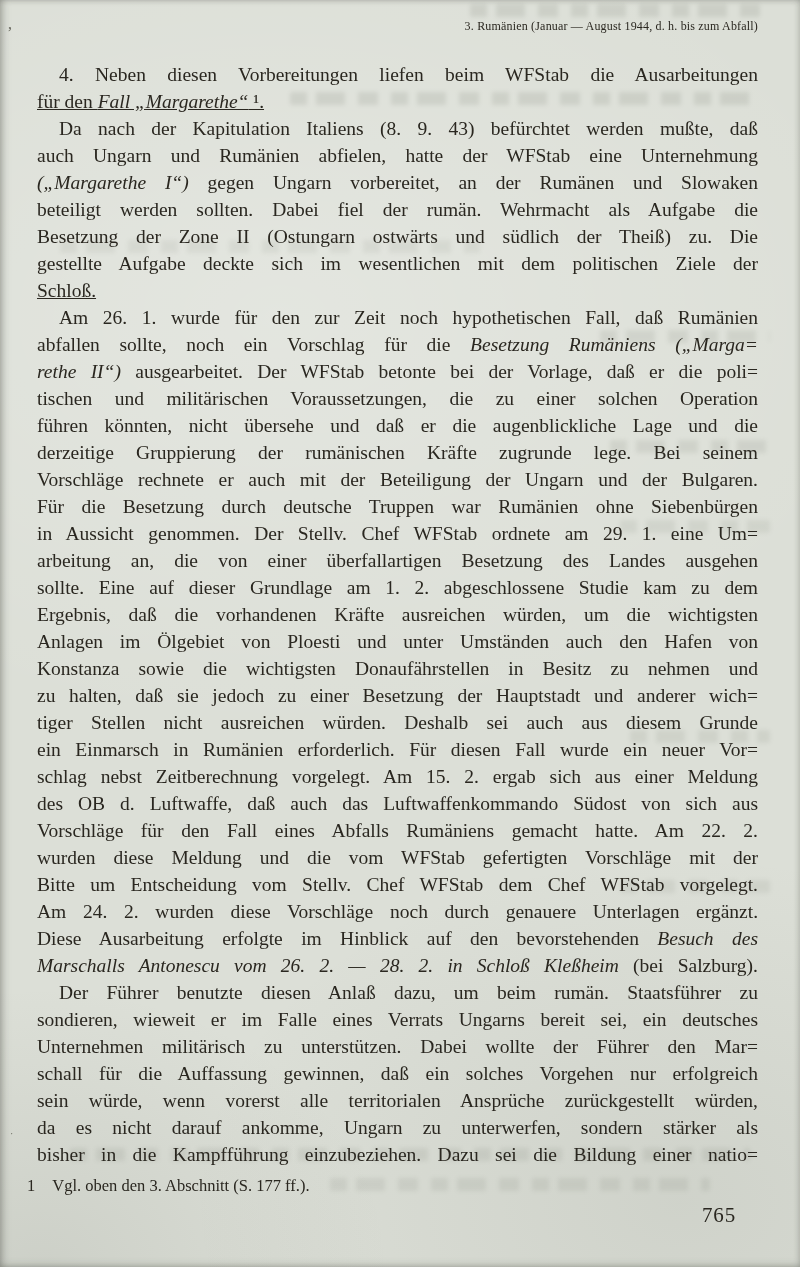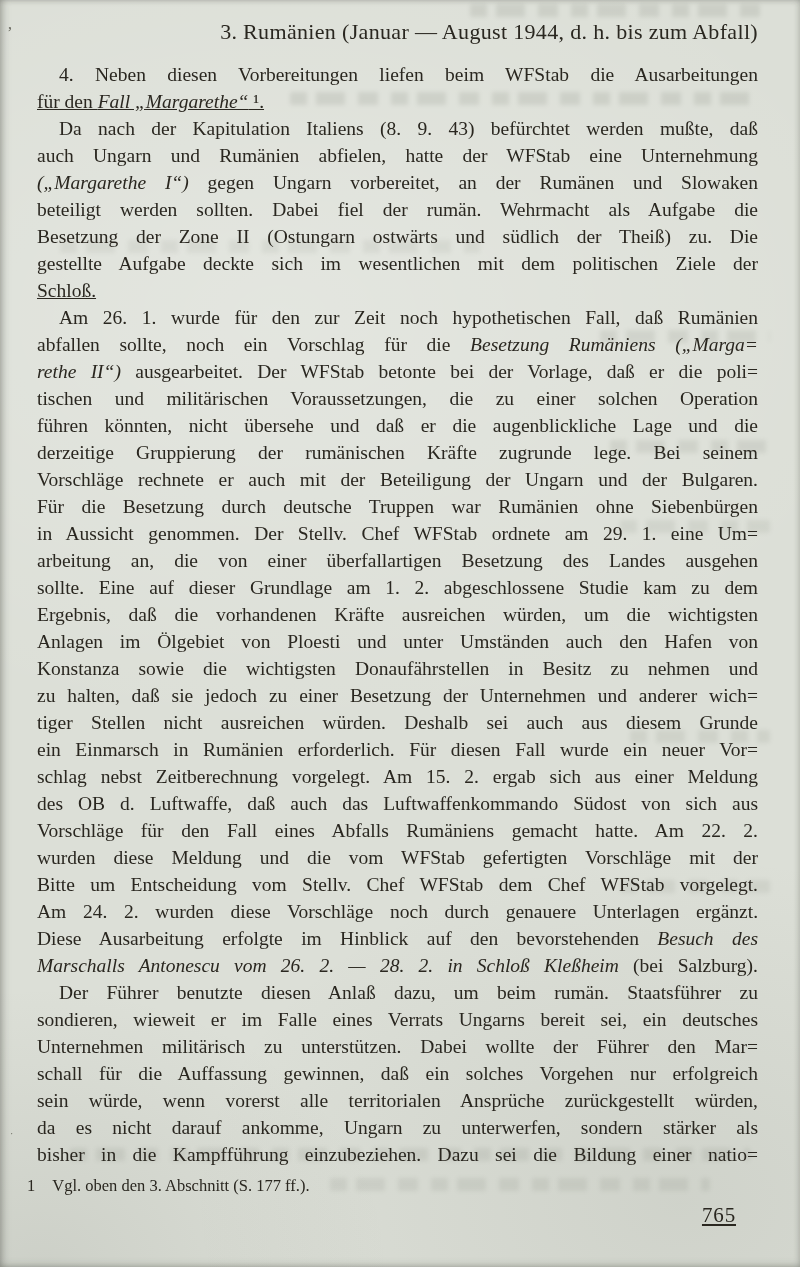--- a/index.html
+++ b/index.html
@@ -18,21 +18,21 @@
     box-shadow:
       inset 5px 0 8px -3px rgba(70,72,64,.38),
       inset -3px 0 6px -2px rgba(70,72,64,.18),
       inset 0 -4px 8px -3px rgba(70,72,64,.22),
       inset 0 3px 6px -3px rgba(70,72,64,.15);
     color:var(--ink,#2a2720);
   }
   
   .running-header{
     position:absolute;left:25px;top:19px;width:733px;
-    text-align:right;font-size:22px;letter-spacing:.015em;
+    text-align:right;font-size:12px;letter-spacing:.015em;
     color:var(--ink,#2a2720);
   }
   
   .body-text{
     position:absolute;left:25px;top:61px;width:733px;
     font-size:19.5px;line-height:27px;
   }
   .para{margin:0;}
   .line{
     height:27px;overflow:hidden;
@@ -43,21 +43,21 @@
   .line.end{text-align-last:left;text-decoration:underline;-moz-text-align-last:left;}
   .it{font-style:italic;}
   
   .footnote{
     position:absolute;left:27px;top:1176px;width:720px;
     font-size:16.5px;display:flex;gap:17px;align-items:baseline;
   }
   
   .page-number{
     position:absolute;right:64px;top:1203px;
-    font-size:21px;letter-spacing:.04em;text-decoration:underline;
+    font-size:21px;letter-spacing:.04em;
   }
   
   .ghost{
     position:absolute;height:13px;border-radius:2px;
     filter:blur(2px);opacity:.14;pointer-events:none;
     background:repeating-linear-gradient(90deg,
       #6a6f63 0 17px, transparent 17px 26px,
       #6a6f63 26px 55px, transparent 55px 68px,
       #6a6f63 68px 88px, transparent 88px 101px);
   }
@@ -106,21 +106,21 @@
         <div class="line"><span>führen könnten, nicht übersehe und daß er die augenblickliche Lage und die</span></div>
         <div class="line"><span>derzeitige Gruppierung der rumänischen Kräfte zugrunde lege. Bei seinem</span></div>
         <div class="line"><span>Vorschläge rechnete er auch mit der Beteiligung der Ungarn und der Bulgaren.</span></div>
         <div class="line"><span>Für die Besetzung durch deutsche Truppen war Rumänien ohne Siebenbürgen</span></div>
         <div class="line"><span>in Aussicht genommen. Der Stellv. Chef WFStab ordnete am 29. 1. eine Um=</span></div>
         <div class="line"><span>arbeitung an, die von einer überfallartigen Besetzung des Landes ausgehen</span></div>
         <div class="line"><span>sollte. Eine auf dieser Grundlage am 1. 2. abgeschlossene Studie kam zu dem</span></div>
         <div class="line"><span>Ergebnis, daß die vorhandenen Kräfte ausreichen würden, um die wichtigsten</span></div>
         <div class="line"><span>Anlagen im Ölgebiet von Ploesti und unter Umständen auch den Hafen von</span></div>
         <div class="line"><span>Konstanza sowie die wichtigsten Donaufährstellen in Besitz zu nehmen und</span></div>
-        <div class="line"><span>zu halten, daß sie jedoch zu einer Besetzung der Unternehmen und anderer wich=</span></div>
+        <div class="line"><span>zu halten, daß sie jedoch zu einer Besetzung der Hauptstadt und anderer wich=</span></div>
         <div class="line"><span>tiger Stellen nicht ausreichen würden. Deshalb sei auch aus diesem Grunde</span></div>
         <div class="line"><span>ein Einmarsch in Rumänien erforderlich. Für diesen Fall wurde ein neuer Vor=</span></div>
         <div class="line"><span>schlag nebst Zeitberechnung vorgelegt. Am 15. 2. ergab sich aus einer Meldung</span></div>
         <div class="line"><span>des OB d. Luftwaffe, daß auch das Luftwaffenkommando Südost von sich aus</span></div>
         <div class="line"><span>Vorschläge für den Fall eines Abfalls Rumäniens gemacht hatte. Am 22. 2.</span></div>
         <div class="line"><span>wurden diese Meldung und die vom WFStab gefertigten Vorschläge mit der</span></div>
         <div class="line"><span>Bitte um Entscheidung vom Stellv. Chef WFStab dem Chef WFStab vorgelegt.</span></div>
         <div class="line"><span>Am 24. 2. wurden diese Vorschläge noch durch genauere Unterlagen ergänzt.</span></div>
         <div class="line"><span>Diese Ausarbeitung erfolgte im Hinblick auf den bevorstehenden </span><span class="it">Besuch des</span></div>
         <div class="line"><span class="it">Marschalls Antonescu vom 26. 2. — 28. 2. in Schloß Kleßheim</span><span> (bei Salzburg).</span></div>

